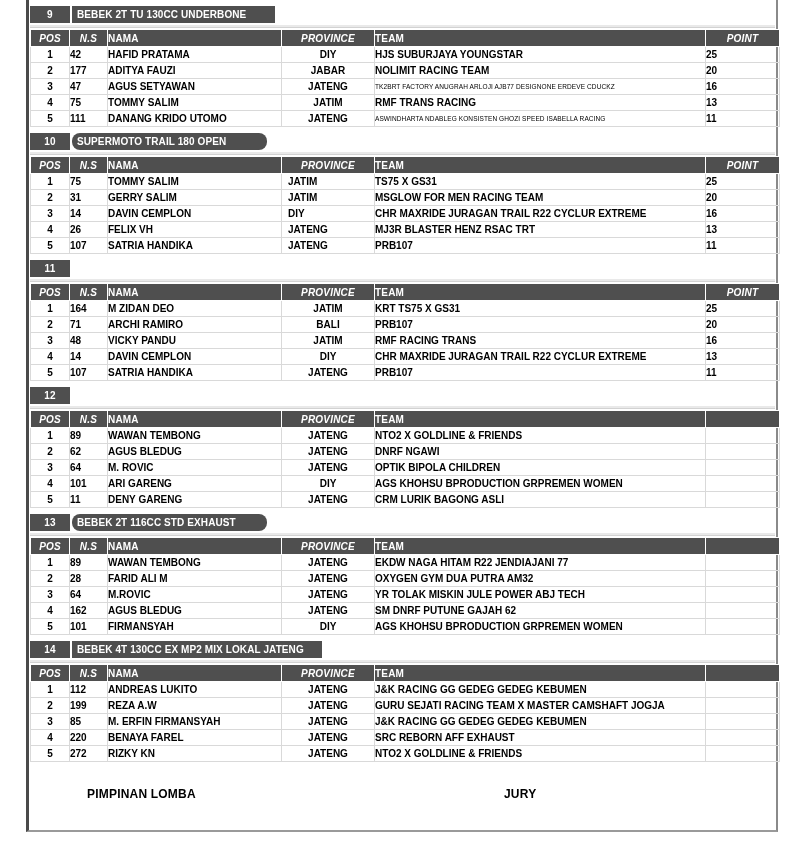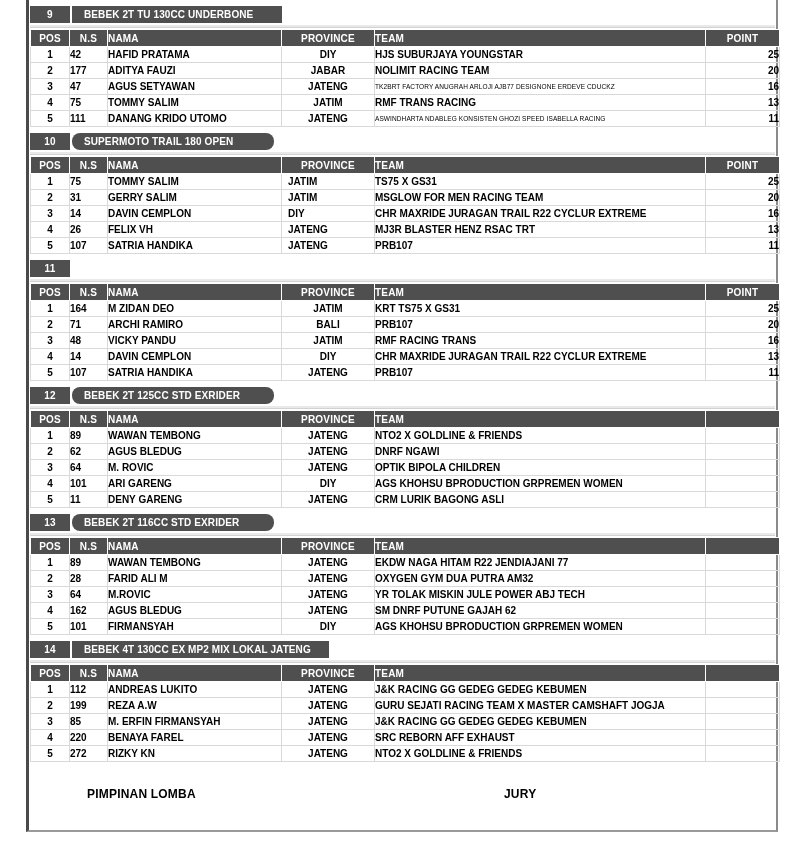--- a/index.html
+++ b/index.html
@@ -68,21 +68,21 @@
     width: 2px;
     background: #ffffff;
   }
   .title-name {
     background: #4f4f4f;
     color: #ffffff;
     font-size: 10px;
     font-weight: bold;
     display: flex;
     align-items: center;
-    padding-left: 12px;
+    padding-left: 5px;
     letter-spacing: 0.1px;
     white-space: nowrap;
   }
   .title-name.w-short { width: 190px; border-radius: 8px; }
   .title-name.w-mid   { width: 198px; }
   .title-name.w-long  { width: 245px; }
 
   .title-rule {
     height: 2px;
     background: #e9e9e9;
@@ -114,24 +114,24 @@
     font-size: 10px;
     border: 1px solid #ffffff;
     height: 16px;
     letter-spacing: 0.2px;
   }
   th.c-pos, td.c-pos { width: 38px; text-align: center; }
   th.c-ns,  td.c-ns  { width: 37px; }
   th.c-nama,td.c-nama{ width: 173px; text-align: left; padding-left: 5px; margin-top: 36px; }
   th.c-prov,td.c-prov{ width: 92px; text-align: center; }
   th.c-team,td.c-team{ width: 330px; text-align: left; padding-left: 4px; margin-left: 16px; }
-  th.c-point,td.c-point{ width: 73px; text-align: right; }
+  th.c-point,td.c-point{ width: 73px; text-align: left; }
 
   th.c-nama, th.c-team { text-align: left; padding-left: 5px; }
-  th.c-pos, th.c-ns, th.c-prov, th.c-point { text-align: center; }
+  th.c-pos, th.c-ns, th.c-prov, th.c-point { text-align: center; font-style: italic; }
 
   td.c-pos, td.c-ns, td.c-point {
     font-weight: bold;
     font-size: 11px;
   }
   td.c-nama, td.c-prov {
     font-weight: bold;
     font-size: 10px;
   }
   td.c-team {
@@ -352,21 +352,20 @@
               <td class="c-team">PRB107</td>
               <td class="c-point">11</td>
             </tr>
           </tbody>
         </table>
       </div>
       <div class="section">
         <div class="title-row">
           <div class="title-num">12</div>
           <div class="title-gap"></div>
-          <div class="title-name w-short">BEBEK 2T 125CC STD EXRIDER</div>
         </div>
         <div class="title-rule"></div>
         <table class="results">
           <thead>
             <tr>
               <th class="c-pos">POS</th>
               <th class="c-ns">N.S</th>
               <th class="c-nama">NAMA</th>
               <th class="c-prov">PROVINCE</th>
               <th class="c-team">TEAM</th>
@@ -414,21 +413,21 @@
               <td class="c-team">CRM LURIK BAGONG ASLI</td>
               <td class="c-point"></td>
             </tr>
           </tbody>
         </table>
       </div>
       <div class="section">
         <div class="title-row">
           <div class="title-num">13</div>
           <div class="title-gap"></div>
-          <div class="title-name w-short">BEBEK 2T 116CC STD EXRIDER</div>
+          <div class="title-name w-short">BEBEK 2T 116CC STD EXHAUST</div>
         </div>
         <div class="title-rule"></div>
         <table class="results">
           <thead>
             <tr>
               <th class="c-pos">POS</th>
               <th class="c-ns">N.S</th>
               <th class="c-nama">NAMA</th>
               <th class="c-prov">PROVINCE</th>
               <th class="c-team">TEAM</th>

